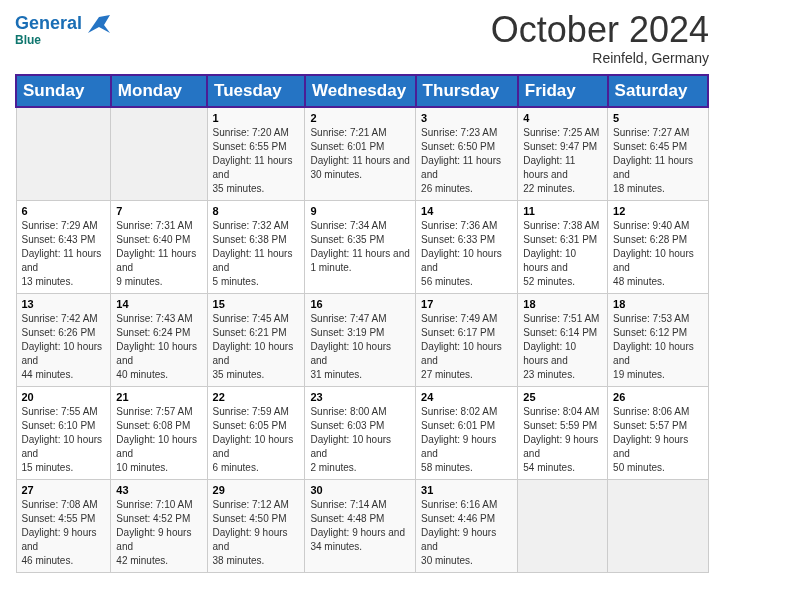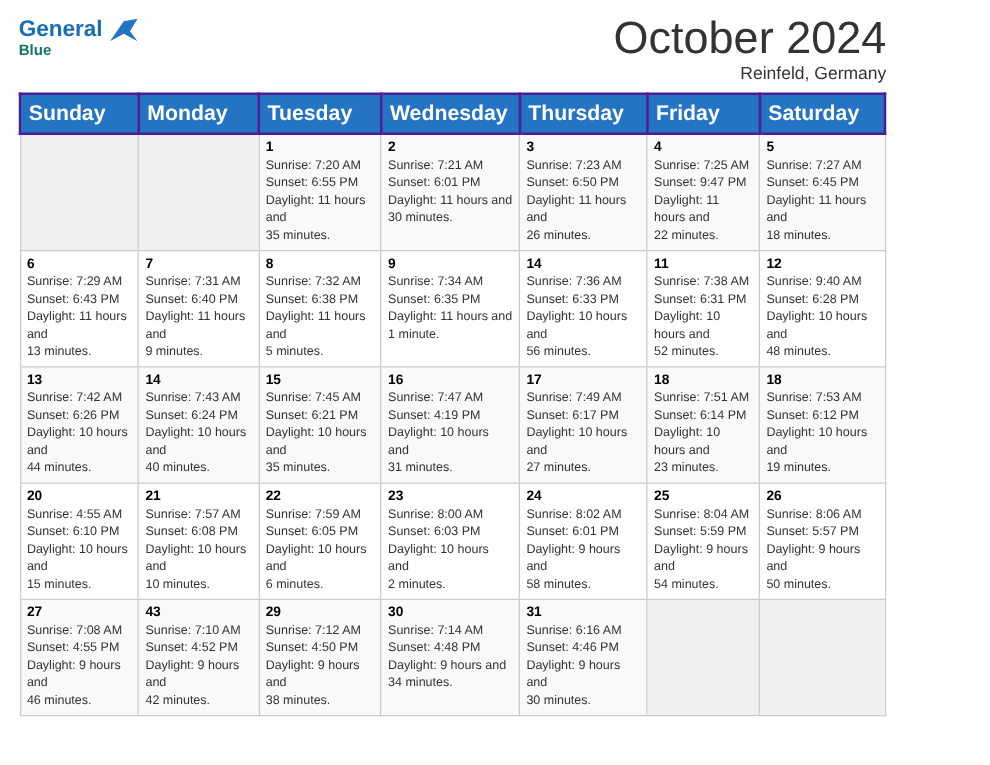--- a/index.html
+++ b/index.html
@@ -241,21 +241,21 @@
             <div class="day-info">
               <div>Sunrise: 7:45 AM</div>
               <div>Sunset: 6:21 PM</div>
               <div>Daylight: 10 hours and<br>35 minutes.</div>
             </div>
           </td>
           <td>
             <span class="day-num">16</span>
             <div class="day-info">
               <div>Sunrise: 7:47 AM</div>
-              <div>Sunset: 4:19 PM</div>
+              <div>Sunset: 3:19 PM</div>
               <div>Daylight: 10 hours and<br>31 minutes.</div>
             </div>
           </td>
           <td>
             <span class="day-num">17</span>
             <div class="day-info">
               <div>Sunrise: 7:49 AM</div>
               <div>Sunset: 6:17 PM</div>
               <div>Daylight: 10 hours and<br>27 minutes.</div>
             </div>
@@ -274,21 +274,21 @@
               <div>Sunrise: 7:53 AM</div>
               <div>Sunset: 6:12 PM</div>
               <div>Daylight: 10 hours and<br>19 minutes.</div>
             </div>
           </td>
         </tr>
         <tr>
           <td>
             <span class="day-num">20</span>
             <div class="day-info">
-              <div>Sunrise: 4:55 AM</div>
+              <div>Sunrise: 7:55 AM</div>
               <div>Sunset: 6:10 PM</div>
               <div>Daylight: 10 hours and<br>15 minutes.</div>
             </div>
           </td>
           <td>
             <span class="day-num">21</span>
             <div class="day-info">
               <div>Sunrise: 7:57 AM</div>
               <div>Sunset: 6:08 PM</div>
               <div>Daylight: 10 hours and<br>10 minutes.</div>

